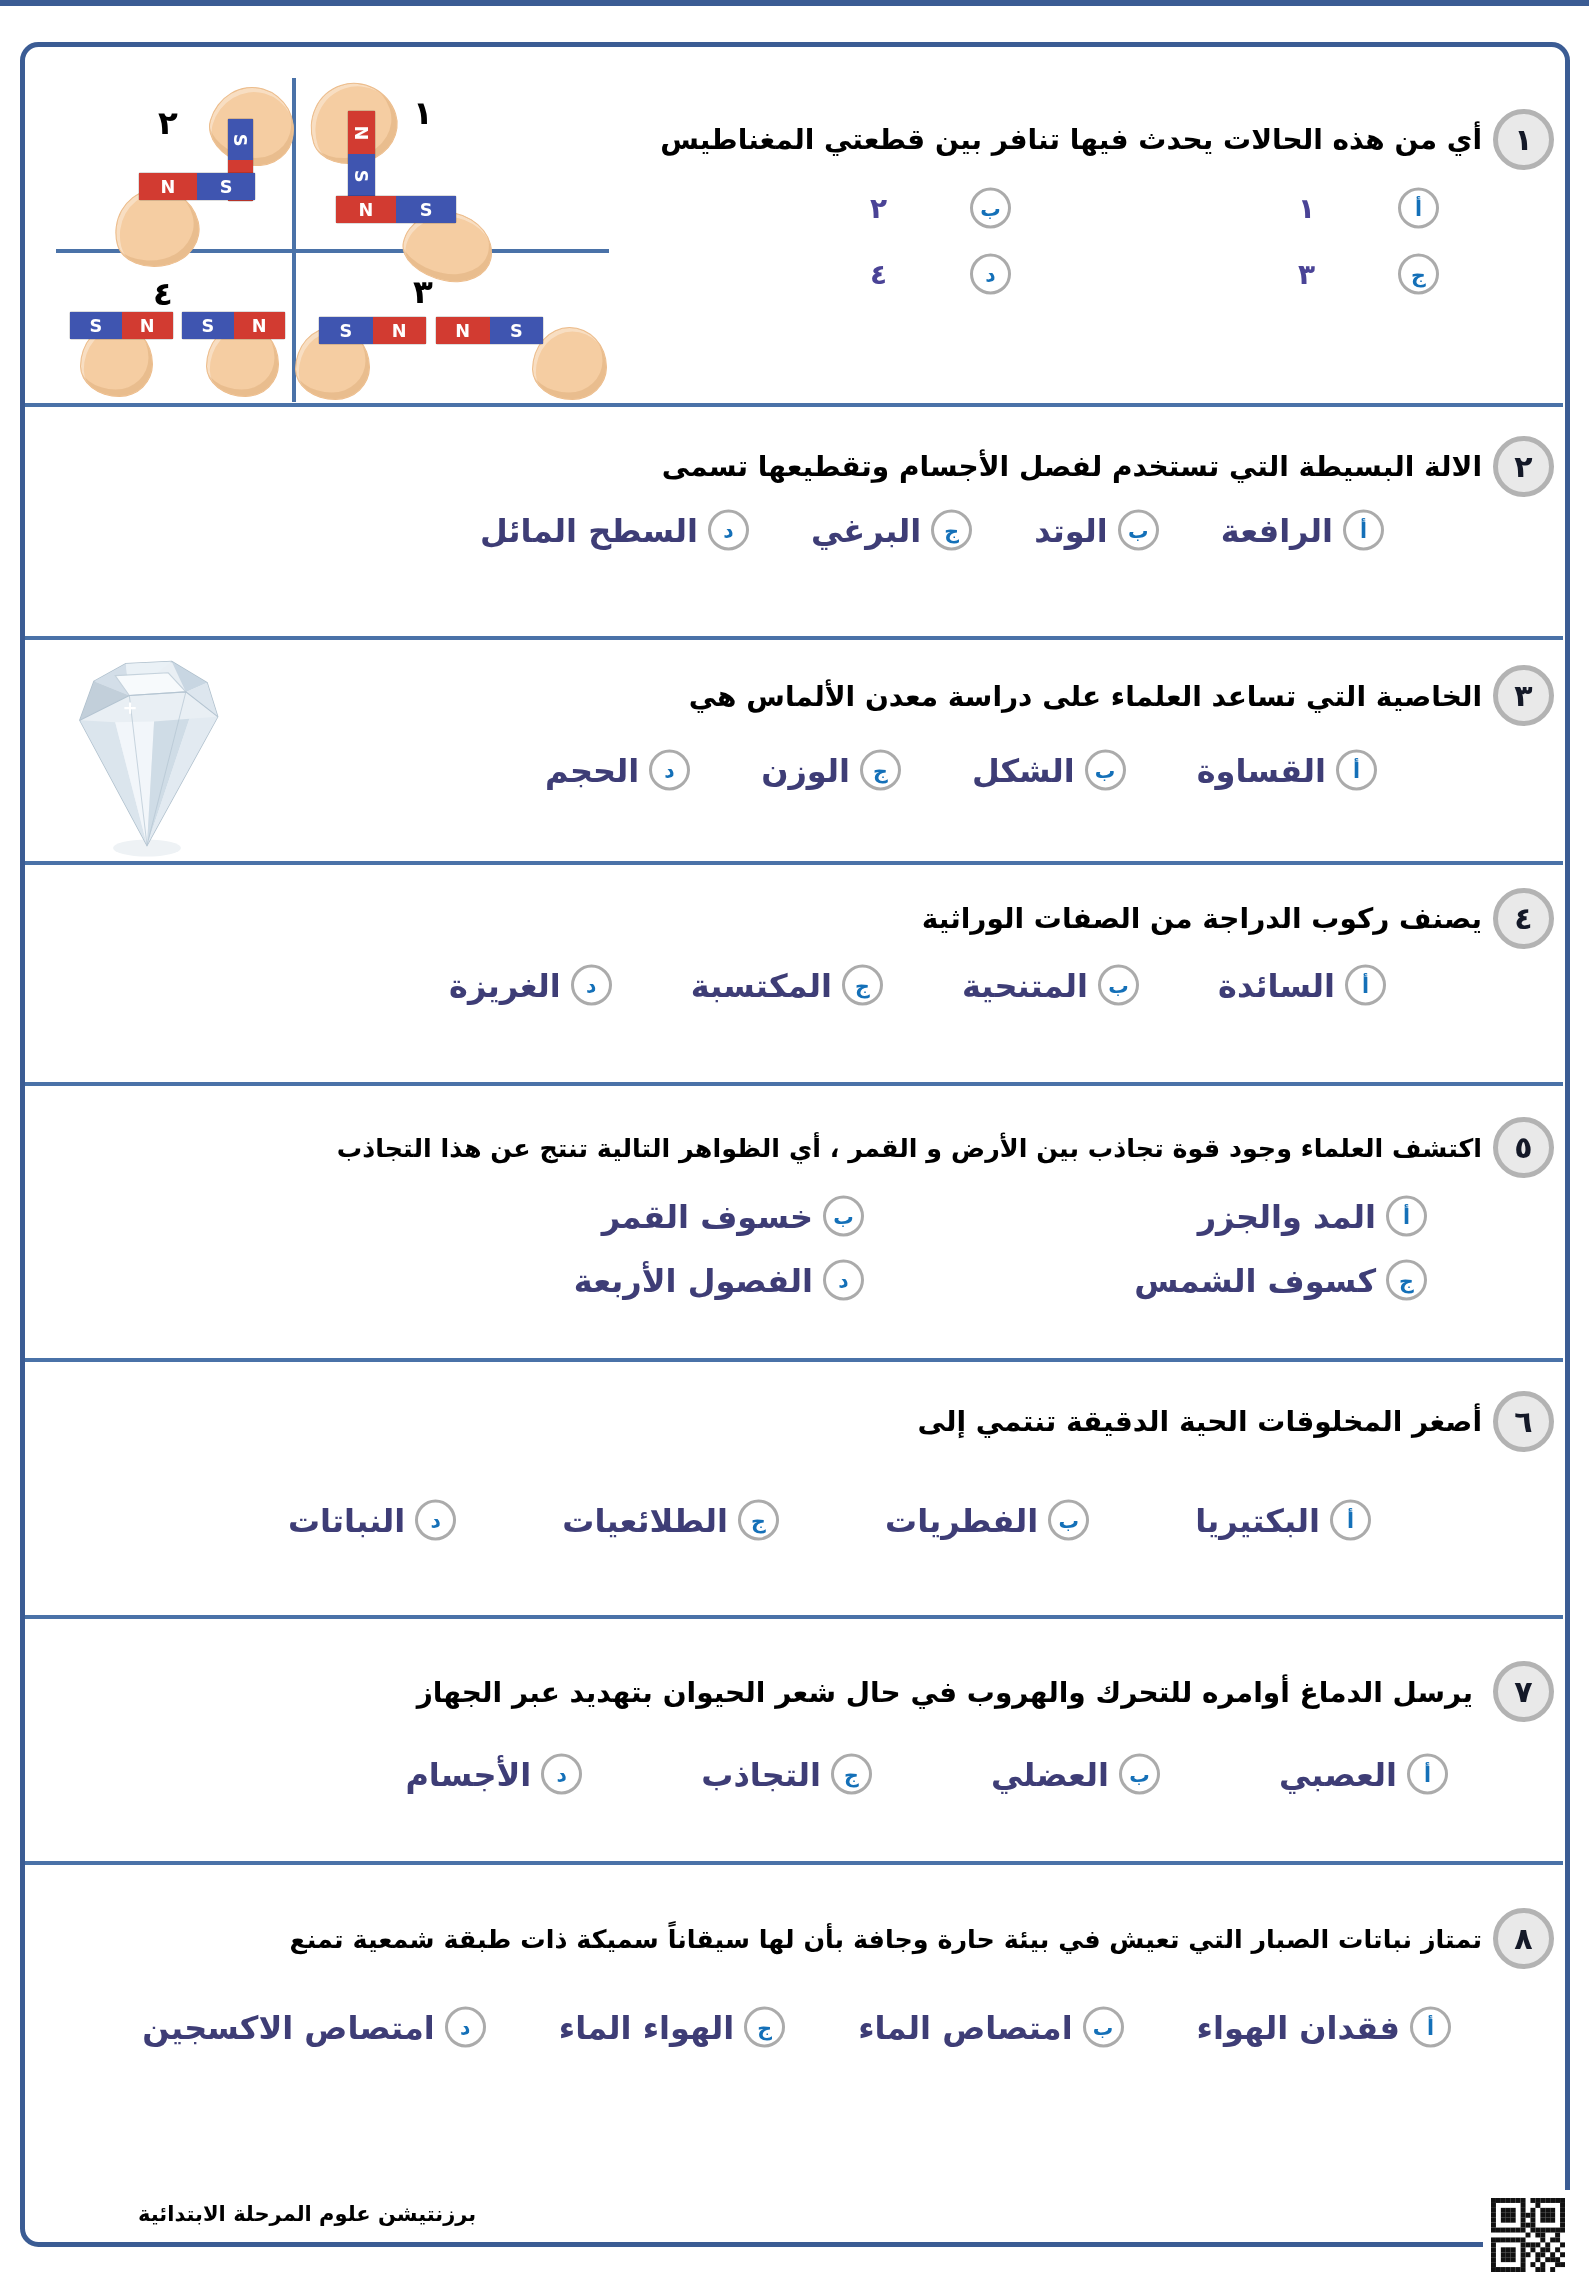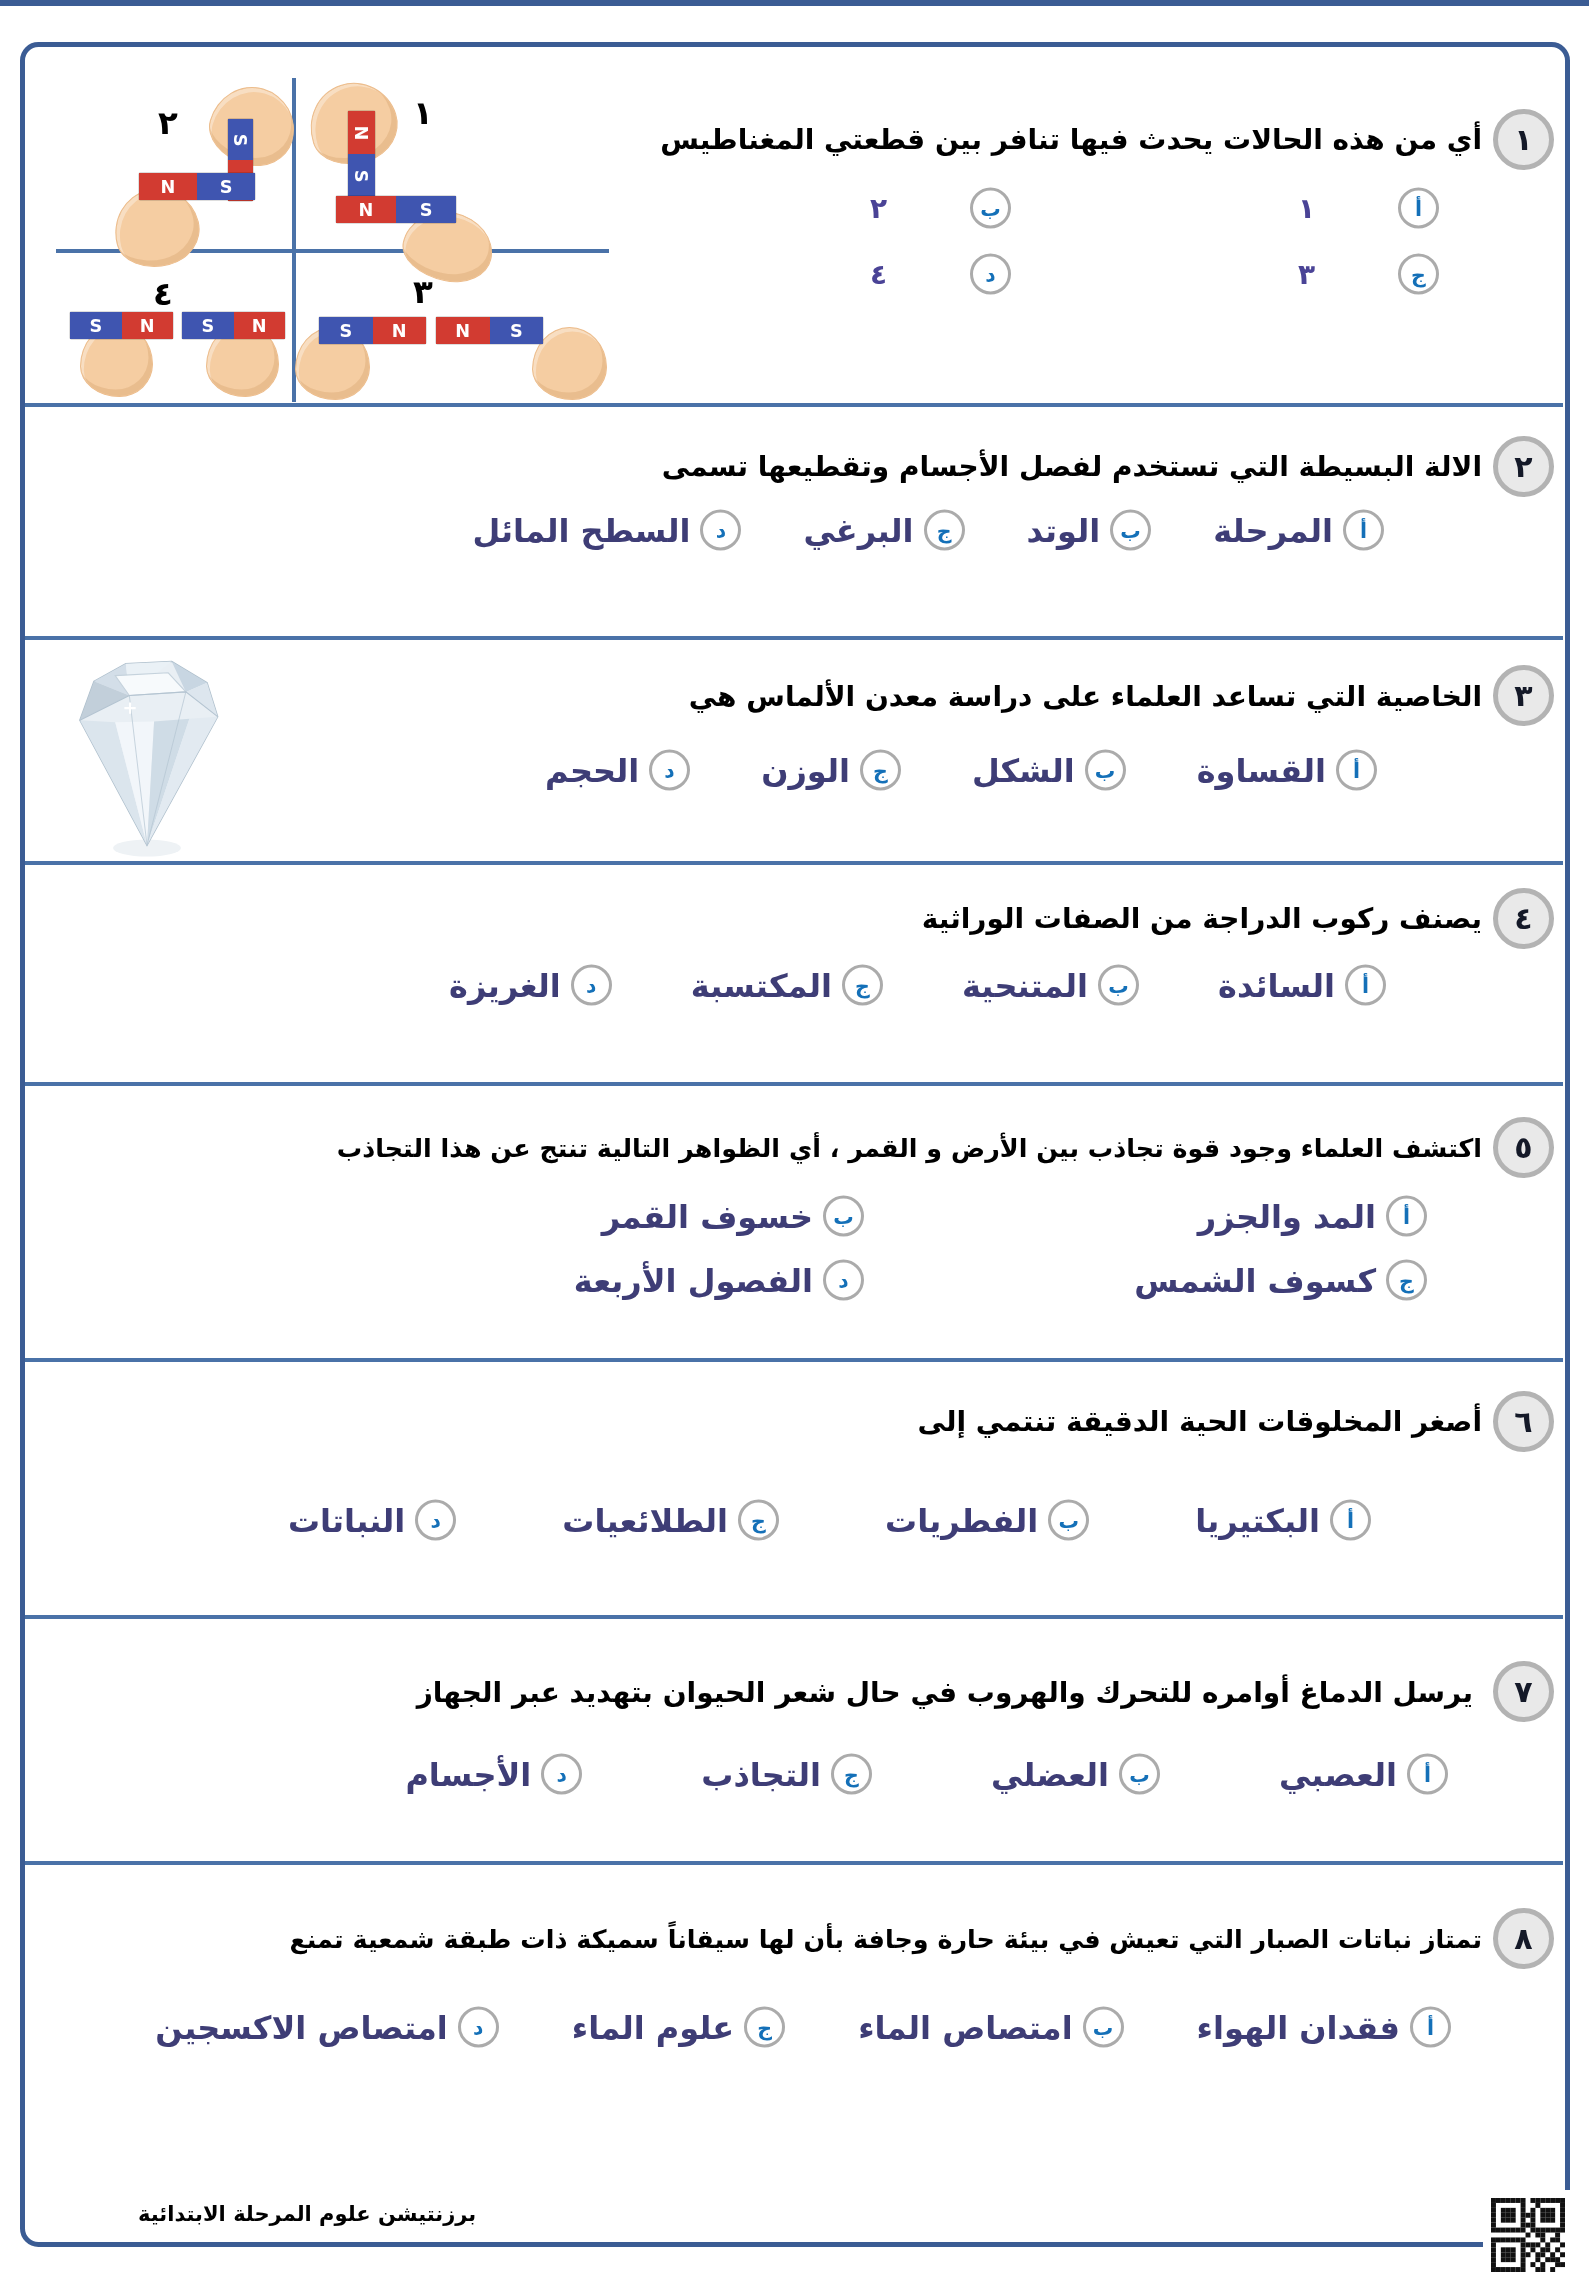--- a/index.html
+++ b/index.html
@@ -175,21 +175,21 @@
   </div>
 
   <div class="question">
     <div class="qcircle" style="left:1493px;top:436px">
       <span>٢</span>
     </div>
     <div class="qtext" style="top:466px;right:107px">الالة البسيطة التي تستخدم لفصل الأجسام وتقطيعها تسمى</div>
     <div class="optrow" style="top:530px;right:205px;gap:62px">
       <div class="opt">
         <div class="optletter">أ</div>
-        <div class="optlabel">المرحلة</div>
+        <div class="optlabel">الرافعة</div>
       </div>
       <div class="opt">
         <div class="optletter">ب</div>
         <div class="optlabel">الوتد</div>
       </div>
       <div class="opt">
         <div class="optletter">ج</div>
         <div class="optlabel">البرغي</div>
       </div>
       <div class="opt">
@@ -349,21 +349,21 @@
       <div class="opt">
         <div class="optletter">أ</div>
         <div class="optlabel">فقدان الهواء</div>
       </div>
       <div class="opt">
         <div class="optletter">ب</div>
         <div class="optlabel">امتصاص الماء</div>
       </div>
       <div class="opt">
         <div class="optletter">ج</div>
-        <div class="optlabel">علوم الماء</div>
+        <div class="optlabel">الهواء الماء</div>
       </div>
       <div class="opt">
         <div class="optletter">د</div>
         <div class="optlabel">امتصاص الاكسجين</div>
       </div>
     </div>
   </div>
 
   <div class="footer-credit">برزنتيشن علوم المرحلة الابتدائية</div>
 

